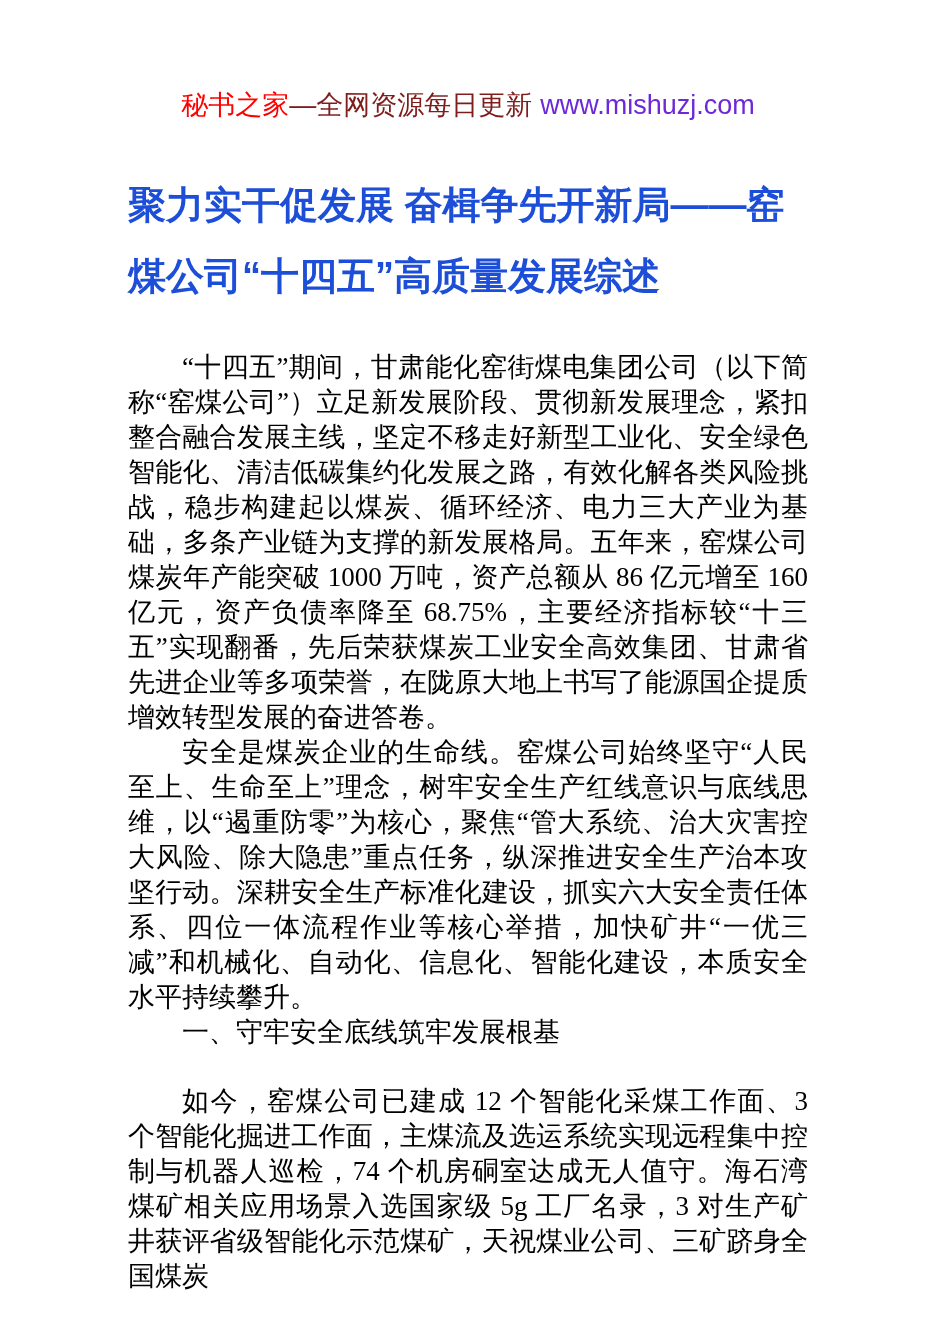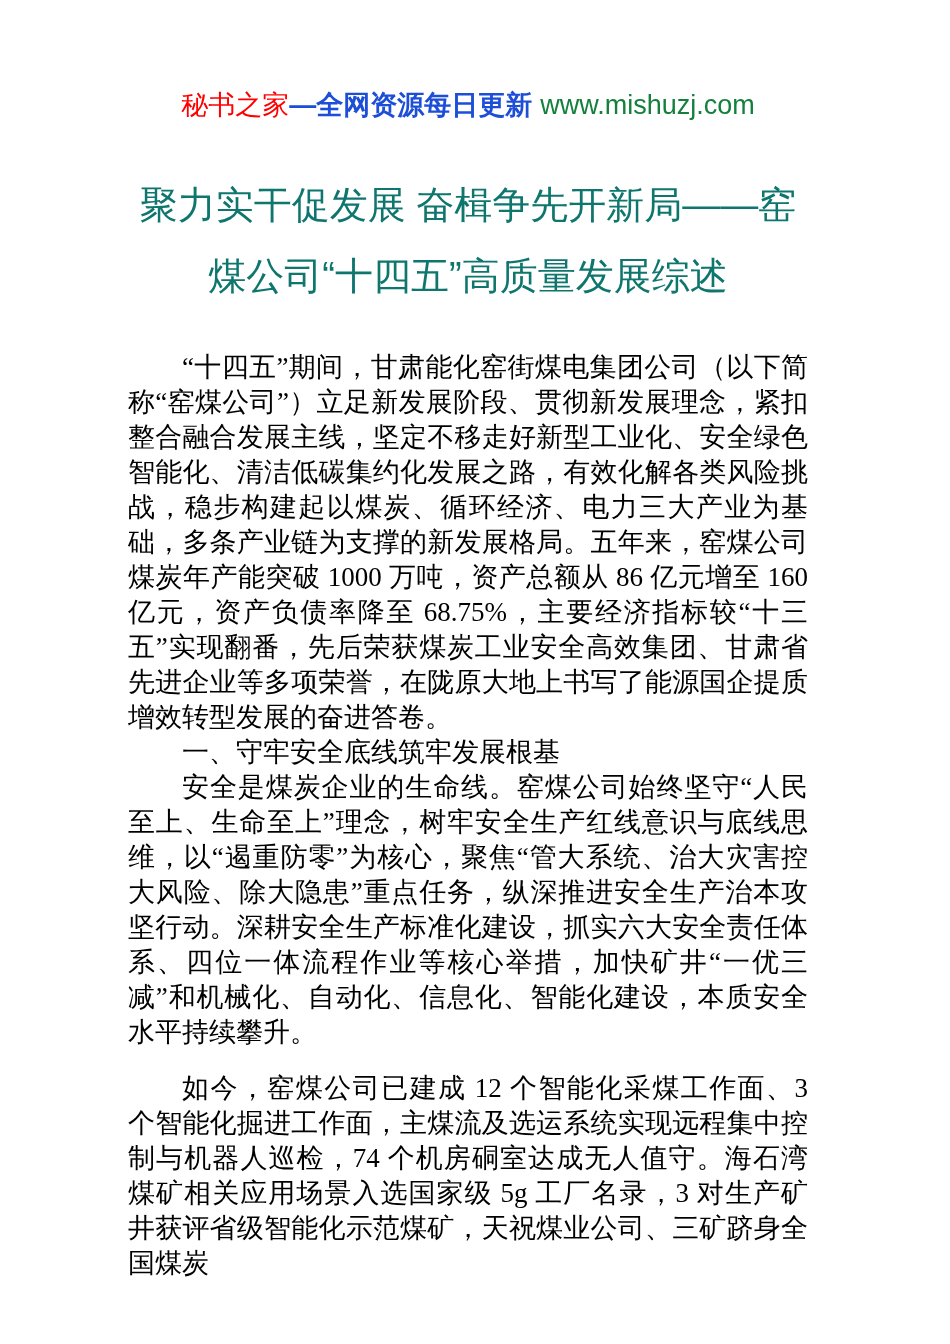--- a/index.html
+++ b/index.html
@@ -28,56 +28,56 @@
     white-space: nowrap;
   }
   .site-name {
     font-weight: normal;
   }
   .site-url {
     margin-left: 0.3em;
   }
   .doc-title {
     margin-top: 48px;
-    text-align: center;
+    text-align: left;
     font-family: "Liberation Sans", "DejaVu Sans", sans-serif;
-    font-weight: normal;
+    font-weight: bold;
     font-size: 38px;
     line-height: 71px;
-    color: #0f766e;
+    color: #1d4ed8;
   }
   .doc-body {
     margin-top: 38px;
     font-family: "Liberation Serif", "DejaVu Serif", serif;
     font-size: 27px;
     line-height: 35px;
     text-align: justify;
     color: #000000;
   }
   .doc-body p {
     margin: 0;
     padding: 0;
     text-indent: 2em;
     font-family: Liberation Serif, serif;
   }
   .doc-body p.spaced {
-    margin-top: 21px;
+    margin-top: 34px;
   }
 </style>
 </head>
 <body>
 
 <div class="page">
 
   <div class="doc-header">
-    <span class="site-name" style="color: rgb(255, 0, 0);">秘书之家</span><span style="color: #1d4ed8; font-weight: bold;">—全网资源每日更新</span><span class="site-url" style="color: #15803d;">www.mishuzj.com</span>
+    <span class="site-name" style="color: rgb(255, 0, 0);">秘书之家</span><span style="color: #7f1d1d;">—全网资源每日更新</span><span class="site-url" style="color: #6d28d9;">www.mishuzj.com</span>
   </div>
 
   <div class="doc-title">聚力实干促发展 奋楫争先开新局——窑煤公司“十四五”高质量发展综述</div>
 
   <div class="doc-body">
     <p>“十四五”期间，甘肃能化窑街煤电集团公司（以下简称“窑煤公司”）立足新发展阶段、贯彻新发展理念，紧扣整合融合发展主线，坚定不移走好新型工业化、安全绿色智能化、清洁低碳集约化发展之路，有效化解各类风险挑战，稳步构建起以煤炭、循环经济、电力三大产业为基础，多条产业链为支撑的新发展格局。五年来，窑煤公司煤炭年产能突破 1000 万吨，资产总额从 86 亿元增至 160 亿元，资产负债率降至 68.75%，主要经济指标较“十三五”实现翻番，先后荣获煤炭工业安全高效集团、甘肃省先进企业等多项荣誉，在陇原大地上书写了能源国企提质增效转型发展的奋进答卷。</p>
+    <p>安全是煤炭企业的生命线。窑煤公司始终坚守“人民至上、生命至上”理念，树牢安全生产红线意识与底线思维，以“遏重防零”为核心，聚焦“管大系统、治大灾害控大风险、除大隐患”重点任务，纵深推进安全生产治本攻坚行动。深耕安全生产标准化建设，抓实六大安全责任体系、四位一体流程作业等核心举措，加快矿井“一优三减”和机械化、自动化、信息化、智能化建设，本质安全水平持续攀升。</p>
     <p>一、守牢安全底线筑牢发展根基</p>
-    <p>安全是煤炭企业的生命线。窑煤公司始终坚守“人民至上、生命至上”理念，树牢安全生产红线意识与底线思维，以“遏重防零”为核心，聚焦“管大系统、治大灾害控大风险、除大隐患”重点任务，纵深推进安全生产治本攻坚行动。深耕安全生产标准化建设，抓实六大安全责任体系、四位一体流程作业等核心举措，加快矿井“一优三减”和机械化、自动化、信息化、智能化建设，本质安全水平持续攀升。</p>
     <p class="spaced">如今，窑煤公司已建成 12 个智能化采煤工作面、3 个智能化掘进工作面，主煤流及选运系统实现远程集中控制与机器人巡检，74 个机房硐室达成无人值守。海石湾煤矿相关应用场景入选国家级 5g 工厂名录，3 对生产矿井获评省级智能化示范煤矿，天祝煤业公司、三矿跻身全国煤炭</p>
   </div>
 
 </div>
 
 </body></html>

